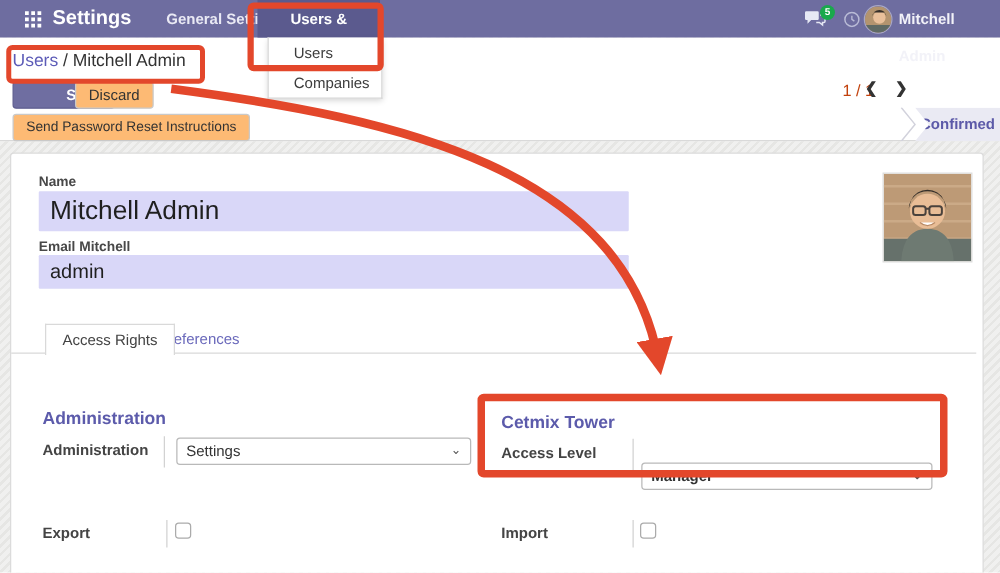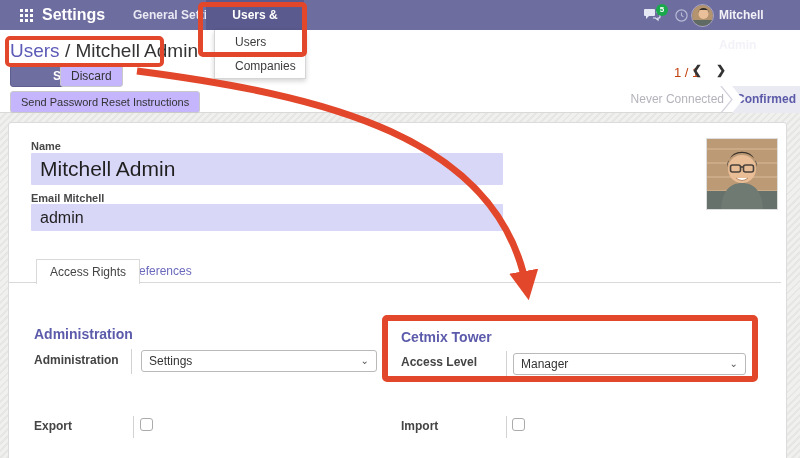--- a/index.html
+++ b/index.html
@@ -32,24 +32,24 @@
   .topbar-username { position:absolute; left:719px; top:0; line-height:30px; font-size:12px; font-weight:bold; color:#f2f2f8; cursor:pointer; }
 
   
   .dropdown { position:absolute; left:214px; top:30px; width:92px; background:#fff;
     border:1px solid #d5d5d5; border-top:none; box-shadow:0 2px 5px rgba(0,0,0,.18); z-index:6; }
   .dropdown-item { height:24px; line-height:24px; padding-left:20px; font-size:12px; color:#3c3c3c; cursor:pointer; }
 
   
   .control-panel { position:absolute; left:0; top:30px; width:800px; height:83px; background:#fff;
     border-bottom:1px solid #d9d9d9; z-index:1; }
-  .breadcrumb { position:absolute; left:10px; top:10px; font-size:19px; color:#333;text-align:right; }
+  .breadcrumb { position:absolute; left:10px; top:10px; font-size:14px; color:#333;text-align:right; }
   .breadcrumb .bc-link { color:#5c5bb7; cursor:pointer; }
   .btn { display:inline-block; font-size:12px; line-height:20px; border-radius:3px; cursor:pointer;
-    border:1px solid #c9c9c9; background:#c4b5fd; color:#333; padding:0 10px; }
+    border:1px solid #c9c9c9; background:#fdba74; color:#333; padding:0 10px; }
   .btn-save { position:absolute; left:10px; top:35px; background:#6f6ea1; border-color:#5f5e90; color:#fff; font-weight:bold;padding-left:42px; }
   .btn-discard { position:absolute; left:60px; top:35px; }
   .btn-reset { position:absolute; left:10px; top:61px; font-size:11px; }
   .pager-value { position:absolute; left:674px; top:35px; font-size:13px; color:#c2410c; }
   .pager-prev, .pager-next { position:absolute; top:33px; font-size:12px; font-weight:bold; color:#333; cursor:pointer; }
   .pager-prev { left:692px; } .pager-next { left:716px; }
   .status-never { position:absolute; right:76px; top:56px; line-height:27px; font-size:12px; color:#b3b3bb; cursor:pointer; }
   .status-confirmed { position:absolute; right:0; top:56px; width:68px; height:27px; background:#eaeaf3;
     clip-path:polygon(0 0, 11px 50%, 0 100%, 100% 100%, 100% 0);
     line-height:27px; text-align:center; font-size:12px; font-weight:bold; color:#5c5aa8; cursor:pointer; }
@@ -81,21 +81,21 @@
   .o-select .caret { position:absolute; right:7px; top:0; line-height:20px; font-size:10px; color:#555; }
   .o-checkbox { position:absolute; width:13px; height:13px; border:1px solid #ababab; border-radius:3px; background:#fff; cursor:pointer; }
 
   .adm-title { left:25px; top:203px; }
   .adm-label { left:25px; top:230px; }
   .adm-sep { left:122px; top:226px; height:25px; }
   .adm-select { left:132px; top:227px; width:236px; }
   .ctx-title { left:392px; top:206px; }
   .ctx-label { left:392px; top:232px; }
   .ctx-sep { left:497px; top:228px; height:25px; }
-  .ctx-select { left:504px; top:230px; width:233px; }
+  .ctx-select { left:504px; top:247px; width:233px;font-weight:bold; }
   .yaml-title { left:25px; top:272px; }
   .exp-label { left:25px; top:296px; }
   .exp-sep { left:124px; top:293px; height:22px; }
   .exp-checkbox { left:131px; top:295px; }
   .imp-label { left:392px; top:296px; }
   .imp-sep { left:497px; top:293px; height:22px; }
   .imp-checkbox { left:503px; top:295px; }
 
   
   .anno { position:absolute; border:5px solid #e3472b; border-radius:5px; z-index:20; pointer-events:none; }
@@ -149,21 +149,20 @@
 </div>
 
 <div class="control-panel">
   <div class="breadcrumb"><span class="bc-link">Users</span><span> / </span><span>Mitchell Admin</span></div>
   <div class="btn btn-save">Save</div>
   <div class="btn btn-discard">Discard</div>
   <div class="btn btn-reset">Send Password Reset Instructions</div>
   <div class="pager-value">1 / 1</div>
   <div class="pager-prev">❮</div>
   <div class="pager-next">❯</div>
-  <div class="status-never">Never Connected</div>
   <svg class="status-chevron" viewBox="0 0 14 27">
     <polyline points="1,0 12,13.5 1,27" fill="none" stroke="#d2d2dc" stroke-width="1.2"></polyline>
   </svg>
   <div class="status-confirmed">Confirmed</div>
 </div>
 
 <div class="sheet">
   <div class="fld-label name-label">Name</div>
   <input class="fld-input name-input" value="Mitchell Admin" style="">
   <div class="fld-label email-label">Email Mitchell</div>

